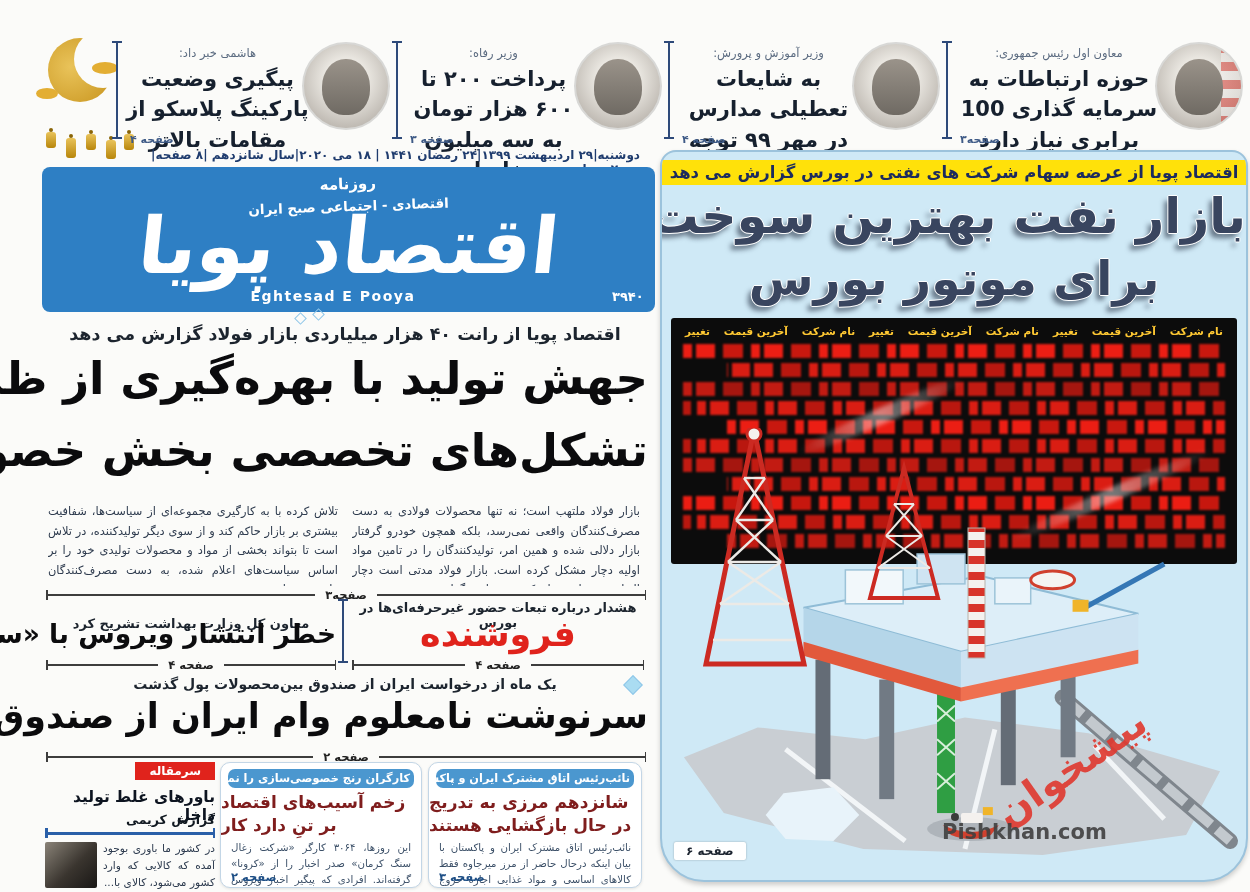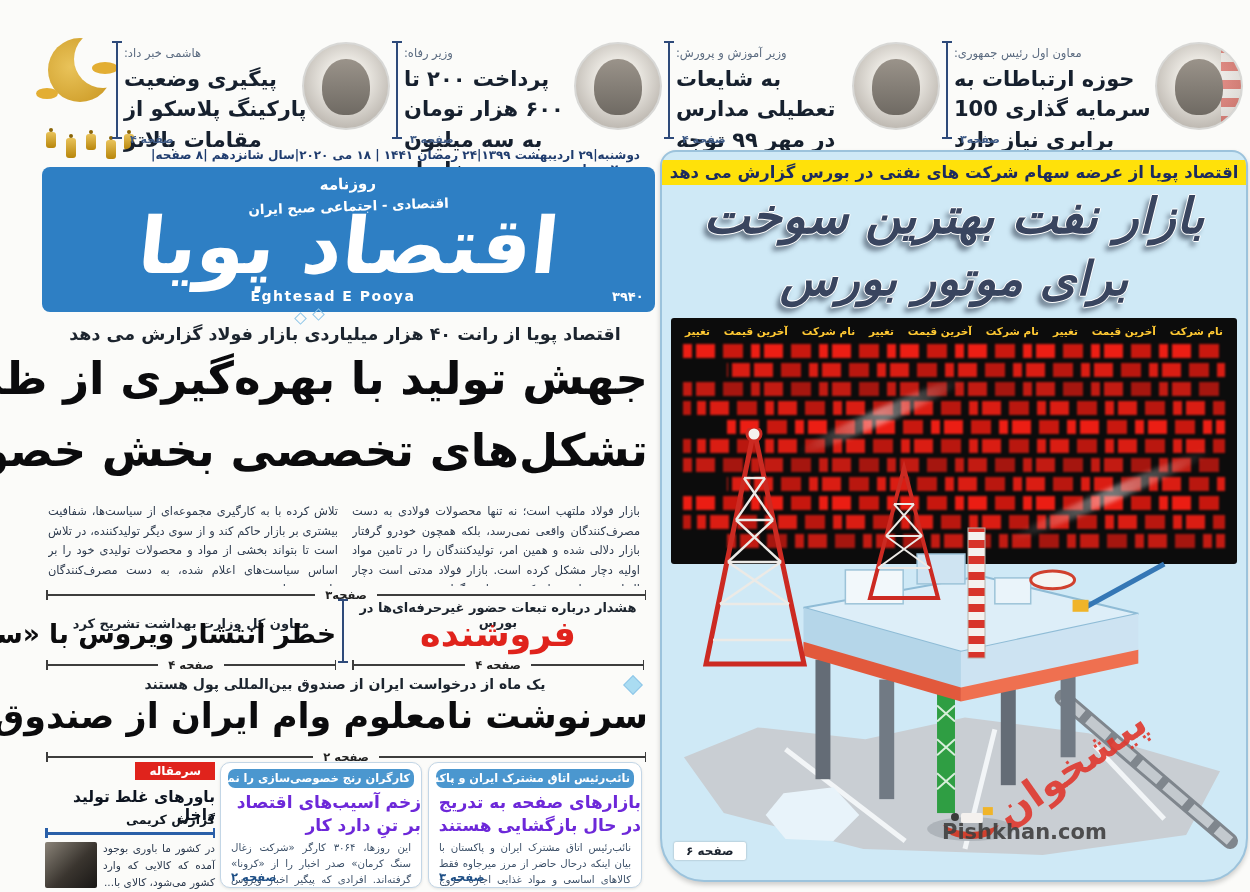--- a/index.html
+++ b/index.html
@@ -9,21 +9,21 @@
 
   
   .brief{position:absolute;top:38px;height:112px;}
   .b-photo{position:absolute;right:2px;top:4px;width:88px;height:88px;border-radius:50%;
            background:radial-gradient(circle at 50% 42%,#e9e6e0 0 34%,#c2bdb6 72%,#a8a39b 100%);
            border:2px solid #d8d8d6;overflow:hidden;}
   .b-photo .blob{position:absolute;left:22%;top:18%;width:56%;height:66%;border-radius:50% 50% 45% 45%;
            background:linear-gradient(180deg,#9a938a,#6f6a63);}
   .b-photo .stripes{position:absolute;right:-6px;top:0;width:26px;height:100%;
            background:repeating-linear-gradient(180deg,#d8433b 0 9px,#f2f0ee 9px 18px);opacity:.55;}
-  .b-text{position:absolute;right:81px;left:2px;top:8px;text-align:left;}
+  .b-text{position:absolute;right:81px;left:2px;top:8px;text-align:center;}
   .b-kicker{font-size:11.5px;color:#5b6b80;margin-bottom:4px;}
   .b-title{font-size:21px;font-weight:bold;color:#16202e;line-height:1.45;}
   .b-page{position:absolute;left:8px;bottom:4px;font-size:11px;font-weight:bold;color:#3e5a86;}
   .vsep{position:absolute;width:2px;background:#2e4a7a;}
   .vsep::before,.vsep::after{content:"";position:absolute;left:-4px;width:10px;height:2px;background:#2e4a7a;}
   .vsep::before{top:-1px;} .vsep::after{bottom:-1px;}
 
   
   .crescent-wrap{position:absolute;left:40px;top:36px;width:88px;height:126px;}
   .crescent{position:absolute;left:8px;top:2px;width:64px;height:64px;border-radius:50%;
@@ -46,21 +46,21 @@
   .mh-latin{position:absolute;left:34%;bottom:8px;font-size:14px;font-weight:bold;letter-spacing:1.5px;direction:ltr;}
   .mh-issue{position:absolute;left:570px;bottom:8px;font-size:13px;font-weight:bold;}
 
   
   .rbox{position:absolute;left:660px;top:150px;width:588px;height:732px;background:#cfe9f6;
         border:2.5px solid #9cc3dc;border-radius:16px 16px 44px 44px;overflow:hidden;
         box-shadow:0 3px 5px rgba(0,0,0,.18);}
   .ykicker{position:absolute;top:8px;left:50%;transform:translateX(-50%);background:#ffe10a;
            color:#1c2b5e;font-size:16.5px;font-weight:bold;padding:3px 14px;white-space:nowrap;}
   .rh{position:absolute;left:0;right:0;text-align:center;font-weight:bold;color:#39455f;white-space:nowrap;
-      text-shadow:1px 0 #fff,-1px 0 #fff,0 1px #fff,0 -1px #fff,-4px 5px 5px rgba(20,30,50,.55);font-style:italic;}
+      text-shadow:1px 0 #fff,-1px 0 #fff,0 1px #fff,0 -1px #fff,-4px 5px 5px rgba(20,30,50,.55);}
   .rh1{top:36px;font-size:49px;}
   .rh2{top:99px;font-size:47px;}
   .board{position:absolute;top:166px;left:9px;right:9px;height:246px;background:#0c0c0c;border-radius:3px;overflow:hidden;}
   .led-head{display:flex;justify-content:space-between;padding:7px 14px 2px;color:#ffc933;
             font-size:10.5px;font-weight:bold;filter:blur(.3px);}
   .led-row{height:14px;margin:5px 12px;filter:blur(.9px);opacity:.92;
      background:repeating-linear-gradient(90deg,#ff2015 0 9px,transparent 9px 13px,#ff2015 13px 32px,
         transparent 32px 40px,#d81a10 40px 60px,transparent 60px 68px);}
   .led-row:nth-child(odd){background-position:14px 0;opacity:.85;}
   .led-row:nth-child(3n){width:88%;}
@@ -94,21 +94,21 @@
   .virus{position:absolute;text-align:center;font-size:26.5px;font-weight:bold;color:#0c0c0e;white-space:nowrap;}
   .imf-head{position:absolute;left:42px;width:606px;text-align:center;font-size:35px;font-weight:bold;color:#0b0b0d;white-space:nowrap;}
   .dmd{position:absolute;width:9px;height:9px;border:1.5px solid #8fc6e8;transform:rotate(45deg);}
   .dmd.filled{background:#aadcf2;}
 
   
   .bbox{position:absolute;top:762px;height:126px;background:#fff;border:1.5px solid #c3d6e6;
         border-radius:10px;box-shadow:0 1px 3px rgba(0,0,0,.1);overflow:hidden;}
   .bkicker{margin:6px 7px 3px;background:#4b97cf;color:#fff;font-size:11.3px;font-weight:bold;
            text-align:center;border-radius:7px;padding:3px 4px;white-space:nowrap;}
-  .btitle{font-size:17px;font-weight:bold;color:#6d28d9;text-align:right;line-height:1.35;}
+  .btitle{font-size:17px;font-weight:bold;color:#7f1d1d;text-align:left;line-height:1.35;}
   .bbody{font-size:10.2px;color:#3c5068;text-align:justify;padding:3px 10px 0;line-height:1.55;}
   .bpage{position:absolute;left:10px;bottom:3px;font-weight:bold;font-size:11.5px;color:#1e4f86;}
 
   .edbox{position:absolute;left:45px;top:762px;width:170px;height:126px;}
   .ed-tab{position:absolute;right:0;top:0;background:#e0231c;color:#fff;font-weight:bold;
           font-size:12px;padding:2px 14px;}
   .ed-title{position:absolute;right:0;top:26px;width:100%;text-align:right;font-size:15.5px;font-weight:bold;color:#0d1420;}
   .ed-author{position:absolute;right:0;top:50px;font-size:12.5px;font-weight:bold;color:#101820;}
   .ed-rule{position:absolute;top:70px;left:0;right:0;height:2.5px;background:#2a5fa8;}
   .ed-rule::before,.ed-rule::after{content:"";position:absolute;top:-4px;width:2.5px;height:10px;background:#2a5fa8;}
@@ -344,32 +344,32 @@
 
   <div class="midkicker" style="left:46px;width:290px;top:600px;margin-top:16px;">معاون کل وزارت بهداشت تشریح کرد</div>
   <div class="virus" style="left:46px;width:290px;top:618px;">خطر انتشار ویروس با «سفر»</div>
   <div class="prule" style="left:46px;top:658px;width:290px;">
     <div class="ln a"></div>
       <div class="lbl">صفحه ۴</div>
       <div class="ln b"></div>
   </div>
 
   <div class="dmd filled" style="left:626px;top:678px;width:14px;height:14px;"></div>
-  <div class="lkicker" style="top:676px;font-size:14px;">یک ماه از درخواست ایران از صندوق بین‌المللی پول هستند</div>
+  <div class="lkicker" style="top:676px;font-size:14px;">یک ماه از درخواست ایران از صندوق بین‌محصولات پول گذشت</div>
   <div class="imf-head" style="top:696px;">سرنوشت نامعلوم وام ایران از صندوق بین المللی</div>
   <div class="prule" style="left:46px;top:750px;width:600px;">
     <div class="ln a"></div>
       <div class="lbl">صفحه ۲</div>
       <div class="ln b"></div>
   </div>
 
   <div class="bbox" style="left:428px;width:214px;">
     <div class="bkicker">نائب‌رئیس اتاق مشترک ایران و پاکستان؛</div>
     <div class="btitle">
-      <div>بازارهای صفحه به تدریج</div>
+      <div>شانزدهم مرزی به تدریج</div>
       <div>در حال بازگشایی هستند</div>
     </div>
     <div class="bbody">نائب‌رئیس اتاق مشترک ایران و پاکستان با بیان اینکه درحال حاضر از مرز میرجاوه فقط کالاهای اساسی و مواد غذایی اجازه خروج دارند، گفت...</div>
     <div class="bpage">صفحه ۳</div>
   </div>
 
   <div class="bbox" style="left:220px;width:202px;">
     <div class="bkicker">کارگران رنج خصوصی‌سازی را نمی‌خواهند</div>
     <div class="btitle">
       <div>زخم آسیب‌های اقتصاد</div>

